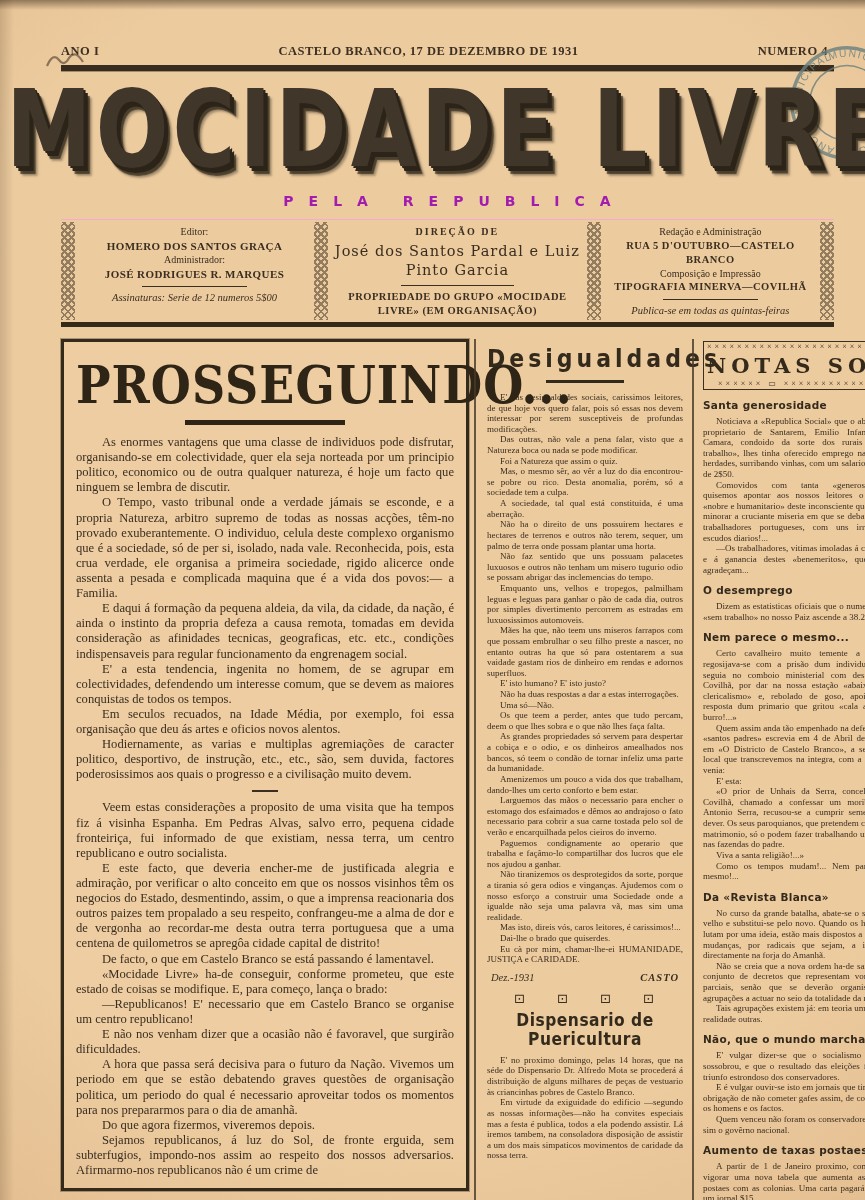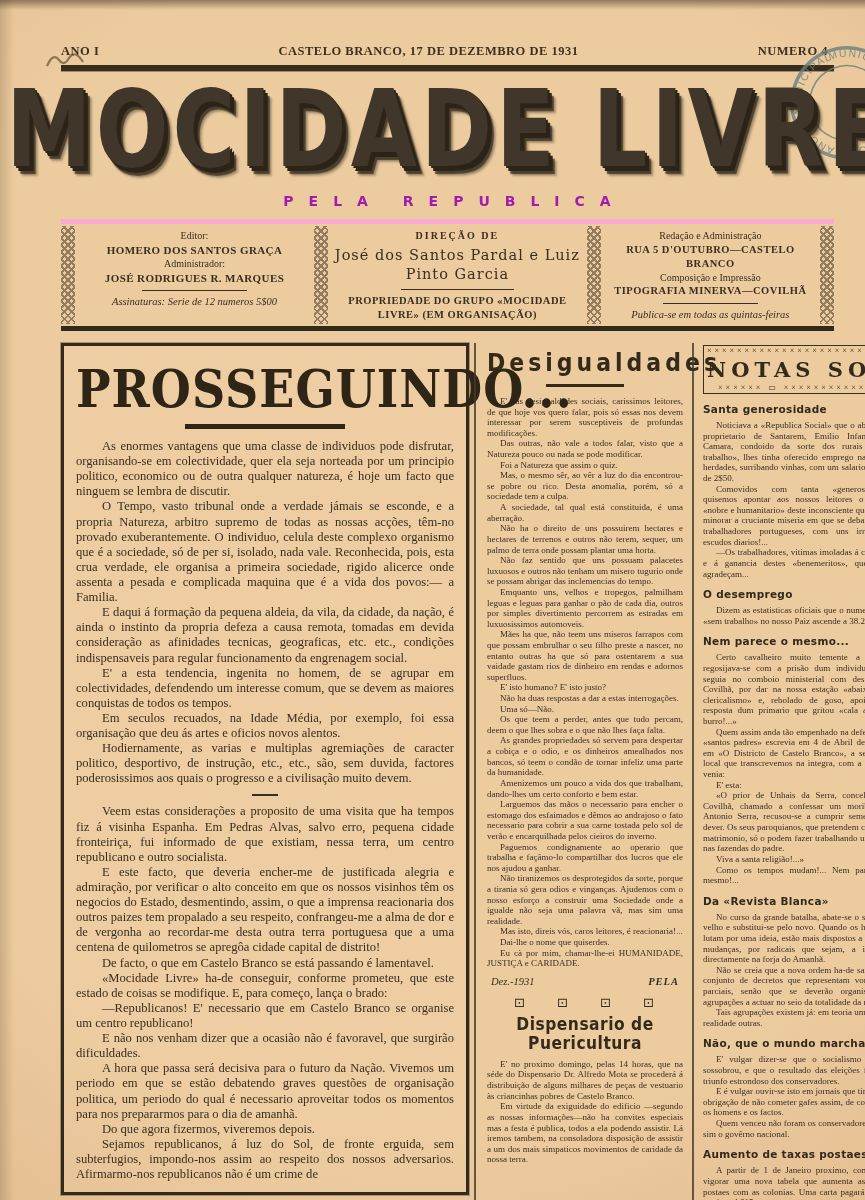--- a/index.html
+++ b/index.html
@@ -26,21 +26,21 @@
     display:inline-block;font-family:"DejaVu Sans",sans-serif;font-weight:bold;
     font-size:84px;line-height:1;letter-spacing:4px;color:#40362a;
     transform:scaleY(1.28) scaleX(1.02);transform-origin:center top;
     text-shadow:2px 2px 0 #2c2418,4px 4px 0 #2c2418,6px 6px 1px rgba(44,36,24,.75),8px 8px 2px rgba(44,36,24,.35);
     white-space:nowrap;
   }
   .mast-sub{margin-top:34px;font-family:"DejaVu Sans",sans-serif;font-weight:bold;
     font-size:14px;letter-spacing:15px;color:#a21caf;margin-left:14px;}
 
   
-  .infobar{margin:10px 46px 0 46px;border-top:5px solid #f9a8d4;border-bottom:5px solid #342a1c;
+  .infobar{margin:10px 46px 0 46px;border-top:1px solid #f9a8d4;border-bottom:5px solid #342a1c;
     display:flex;align-items:stretch;}
   .orn{width:14px;flex:none;background:
     repeating-linear-gradient(45deg,#4d3e2b 0 2px,transparent 2px 5px),
     repeating-linear-gradient(-45deg,#4d3e2b 0 2px,transparent 2px 5px);
     opacity:.55;margin:2px 0;}
   .ibox{flex:1;text-align:center;padding:5px 6px 4px 6px;font-size:10px;line-height:1.35;}
   .ibox .lbl{font-size:10px;}
   .ibox .name{font-weight:bold;font-size:11px;letter-spacing:.4px;}
   .ibox .big{font-family:"DejaVu Serif",serif;font-size:14.5px;letter-spacing:1px;margin:3px 0 2px;}
   .ibox hr{border:none;border-top:1.5px solid #3a2e20;width:46%;margin:4px auto;}
@@ -174,44 +174,44 @@
 
     </div>
 
     <div class="vsep"></div>
 
     <div class="c2">
       <h2>Desigualdades</h2>
       <div class="hrule"></div>
       <div class="smallp">
         <p>E' das desigualdades sociais, carissimos leitores, de que hoje vos quero falar, pois só essas nos devem interessar por serem susceptiveis de profundas modificações.</p>
-        <p>Das outras, não vale a todos falar, visto que a Natureza pouco ou nada se pode modificar.</p>
+        <p>Das outras, não vale a pena falar, visto que a Natureza boca ou nada se pode modificar.</p>
         <p>Foi a Natureza que assim o quiz.</p>
         <p>Mas, o mesmo sêr, ao vêr a luz do dia encontrou-se pobre ou rico. Desta anomalia, porém, só a sociedade tem a culpa.</p>
         <p>A sociedade, tal qual está constituida, é uma aberração.</p>
         <p>Não ha o direito de uns possuirem hectares e hectares de terrenos e outros não terem, sequer, um palmo de terra onde possam plantar uma horta.</p>
-        <p>Não faz sentido que uns possuam palacetes luxuosos e outros não tenham um misero tugurio onde se possam abrigar das inclemencias do tempo.</p>
+        <p>Não faz sentido que uns possuam palacetes luxuosos e outros não tenham um misero tugurio odio se possam abrigar das inclemencias do tempo.</p>
         <p>Emquanto uns, velhos e tropegos, palmilham leguas e leguas para ganhar o pão de cada dia, outros por simples divertimento percorrem as estradas em luxuosissimos automoveis.</p>
         <p>Mães ha que, não teem uns miseros farrapos com que possam embrulhar o seu filho preste a nascer, no entanto outras ha que só para ostentarem a sua vaidade gastam rios de dinheiro em rendas e adornos superfluos.</p>
         <p>E' isto humano? E' isto justo?</p>
         <p>Não ha duas respostas a dar a estas interrogações.</p>
         <p>Uma só—Não.</p>
         <p>Os que teem a perder, antes que tudo percam, deem o que lhes sobra e o que não lhes faça falta.</p>
         <p>As grandes propriedades só servem para despertar a cobiça e o odio, e os dinheiros amealhados nos bancos, só teem o condão de tornar infeliz uma parte da humanidade.</p>
         <p>Amenizemos um pouco a vida dos que trabalham, dando-lhes um certo conforto e bem estar.</p>
         <p>Larguemos das mãos o necessario para encher o estomago dos esfaimados e dêmos ao andrajoso o fato necessario para cobrir a sua carne tostada pelo sol de verão e encarquilhada pelos cieiros do inverno.</p>
         <p>Paguemos condignamente ao operario que trabalha e façâmo-lo compartilhar dos lucros que ele nos ajudou a ganhar.</p>
         <p>Não tiranizemos os desprotegidos da sorte, porque a tirania só gera odios e vinganças. Ajudemos com o nosso esforço a construir uma Sociedade onde a igualde não seja uma palavra vã, mas sim uma realidade.</p>
-        <p>Mas isto, direis vós, caros leitores, é reacionaria!...</p>
-        <p>Dai-lhe o nome que quiserdes.</p>
+        <p>Mas isto, direis vós, caros leitores, é carissimos!...</p>
+        <p>Dai-lhe o brado que quiserdes.</p>
         <p>Eu cà por mim, chamar-lhe-ei HUMANIDADE, JUSTIÇA e CARIDADE.</p>
       </div>
       <div class="byline">
         <span>Dez.-1931</span>
-        <span class="auth">PELA</span>
+        <span class="auth">CASTO</span>
       </div>
       <div class="ornaments">⊡ ⊡ ⊡ ⊡</div>
       <h3>Dispensario de Puericultura</h3>
       <div class="smallp">
         <p>E' no proximo domingo, pelas 14 horas, que na séde do Dispensario Dr. Alfredo Mota se procederá á distribuição de alguns milhares de peças de vestuario às criancinhas pobres de Castelo Branco.</p>
         <p>Em virtude da exiguidade do edificio —segundo as nossas informações—não ha convites especiais mas a festa é publica, todos a ela podendo assistir. Lá iremos tambem, na consoladora disposição de assistir a um dos mais simpaticos movimentos de caridade da nossa terra.</p>
       </div>
     </div>
 
     <div class="vsep"></div>

